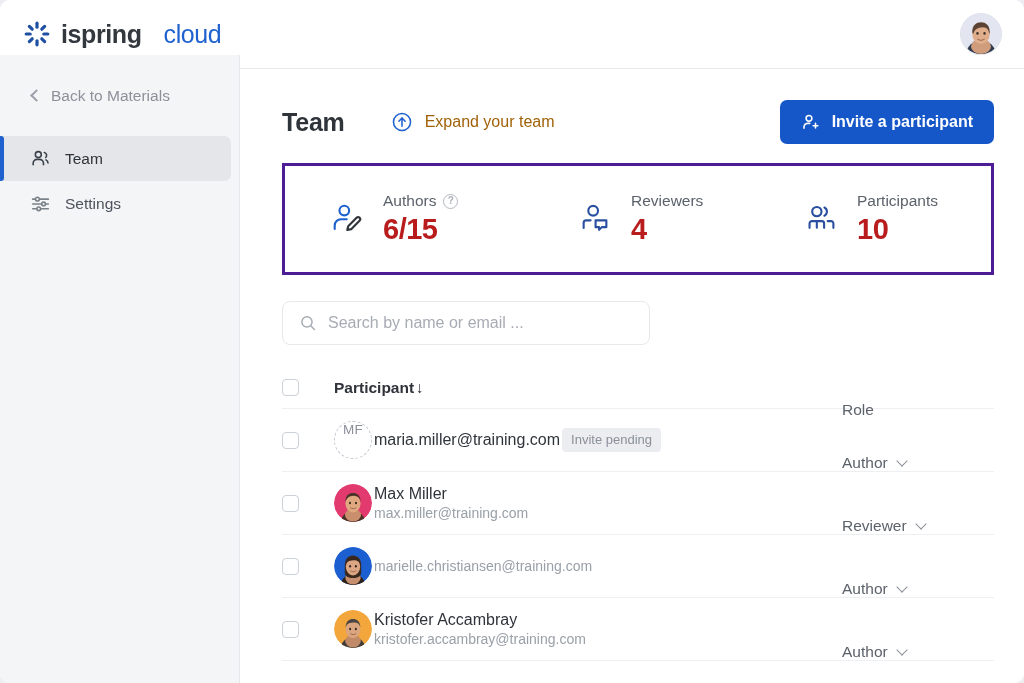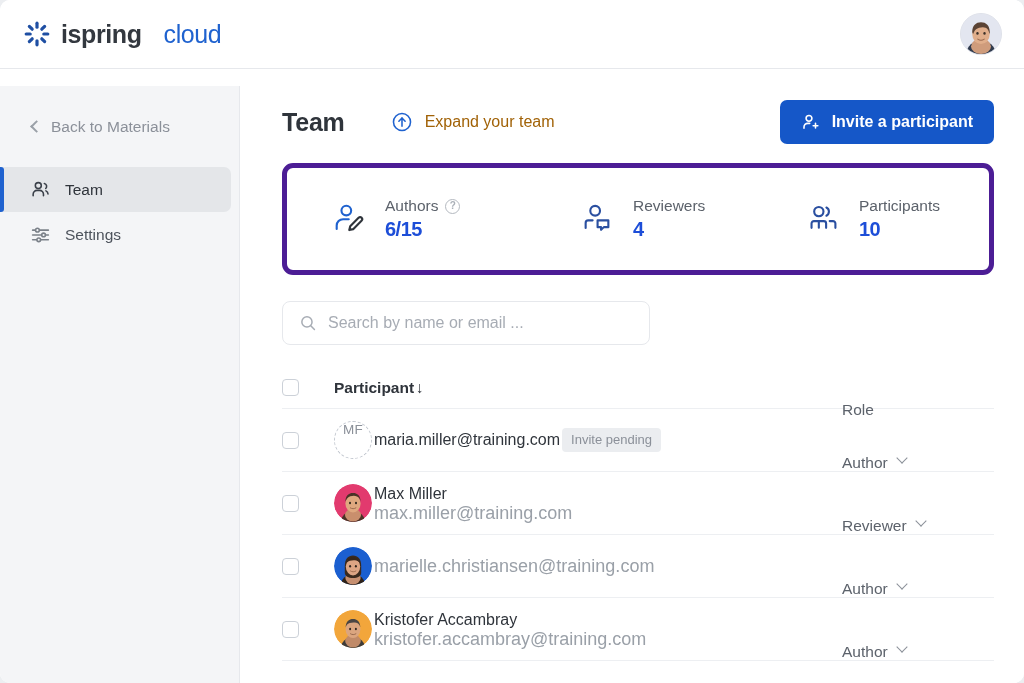--- a/index.html
+++ b/index.html
@@ -35,21 +35,21 @@
     width: 42px; height: 42px; border-radius: 50%;
     background: #e4e7f0;
     border: 1px solid #dfe2ea;
     overflow: hidden; position: relative;
     flex: none;
   }
   .user-avatar .face { position: absolute; inset: 0; }
 
   
   .sidebar {
-    position: absolute; top: 86px; left: 0; bottom: 0; width: 240px;
+    position: absolute; top: 55px; left: 0; bottom: 0; width: 240px;
     background: #f4f5f7;
     border-right: 1px solid #e6e8ec;
     padding-top: 26px;
   }
   .back-link {
     display: flex; align-items: center; gap: 10px;
     padding: 0 0 0 32px; height: 30px;
     color: #8b9099; font-size: 15.5px; cursor: pointer;
   }
   .back-chev { width: 9px; height: 9px; border-left: 2px solid #9aa0a8; border-bottom: 2px solid #9aa0a8;
@@ -87,29 +87,29 @@
     background: #1557c8; color: #fff;
     border: none; border-radius: 7px;
     height: 44px; padding: 0 21px;
     font-size: 16px; font-weight: 700; cursor: pointer;
     font-family: inherit;
   }
 
   
   .stats-card {
     margin-top: 18px;
-    border: 5px solid #4c1d95; border-radius: 11px;
+    border: 3px solid #4c1d95; border-radius: 0;
     height: 112px; display: flex; align-items: center;
     padding: 0 44px;
   }
   .stat { display: flex; align-items: center; gap: 16px; }
   .stat:nth-child(1) { width: 248px; }
   .stat:nth-child(2) { width: 226px; }
   .stat-label { display: flex; align-items: center; gap: 7px; color: #5c626b; font-size: 15.5px; }
-  .stat-value { font-size: 20px; font-weight: 700; color: #1d4ed8; margin-top: 3px; letter-spacing: -0.5px; }
+  .stat-value { font-size: 29px; font-weight: 700; color: #b91c1c; margin-top: 3px; letter-spacing: -0.5px; }
   .help-icon {
     width: 15px; height: 15px; border-radius: 50%; border: 1.4px solid #b4b9c0;
     color: #aab0b8; font-size: 10px; line-height: 12px; text-align: center; font-weight: 700;
   }
 
   
   .search-wrap {
     margin-top: 26px; width: 368px; height: 44px;
     border: 1px solid #e6e8ec; border-radius: 8px;
     display: flex; align-items: center; gap: 11px; padding: 0 16px;
@@ -128,36 +128,36 @@
     padding-right: 4px;
   }
   .t-head { height: 42px; }
   .t-body-row { height: 63px; }
   .cb-cell { width: 52px; flex: none; display: flex; align-items: center; }
   .cbox {
     width: 17px; height: 17px; border: 1.5px solid #ccd1d8; border-radius: 4px;
     background: #fff; cursor: pointer;
   }
   .col-participant { flex: 1; display: flex; align-items: center; gap: 2px; min-width: 0; }
-  .col-role { width: 148px; flex: none; display: flex; gap: 10px; margin-top: 45px; }
+  .col-role { width: 148px; flex: none; display: flex; align-items: center; gap: 10px; margin-top: 45px; }
   .th { color: #5c626b; font-size: 15.5px; display: flex; align-items: center; gap: 9px; }
   .th-strong { color: #2f343b; font-weight: 700; }
 
   .avatar {
     width: 38px; height: 38px; border-radius: 50%; flex: none;
     position: relative; overflow: hidden;
   }
   .avatar.initials {
     border: 1.4px dashed #c2c7cf; background: #fff;
     display: flex; align-items: flex-start; justify-content: center;
     color: #8b9099; font-size: 13.5px; letter-spacing: .3px;
   }
   .person { min-width: 0; }
   .p-name { font-size: 16px; color: #2f343b; line-height: 20px; white-space: nowrap; }
-  .p-mail { font-size: 18px; color: #9aa0a8; line-height: 19px; margin-top: 0; white-space: nowrap; }
+  .p-mail { font-size: 14px; color: #9aa0a8; line-height: 19px; margin-top: 0; white-space: nowrap; }
   .p-email-only { font-size: 16px; color: #2f343b; white-space: nowrap; }
   .badge {
     background: #ebedf0; color: #8b9099;
     font-size: 13px; border-radius: 4px; padding: 4px 9px 5px; white-space: nowrap;
   }
   .role-text { color: #5c626b; font-size: 15.5px; }
   .chev-down {
     width: 8px; height: 8px; border-right: 1.8px solid #8b9099; border-bottom: 1.8px solid #8b9099;
     transform: rotate(45deg); margin-bottom: 4px;
   }

